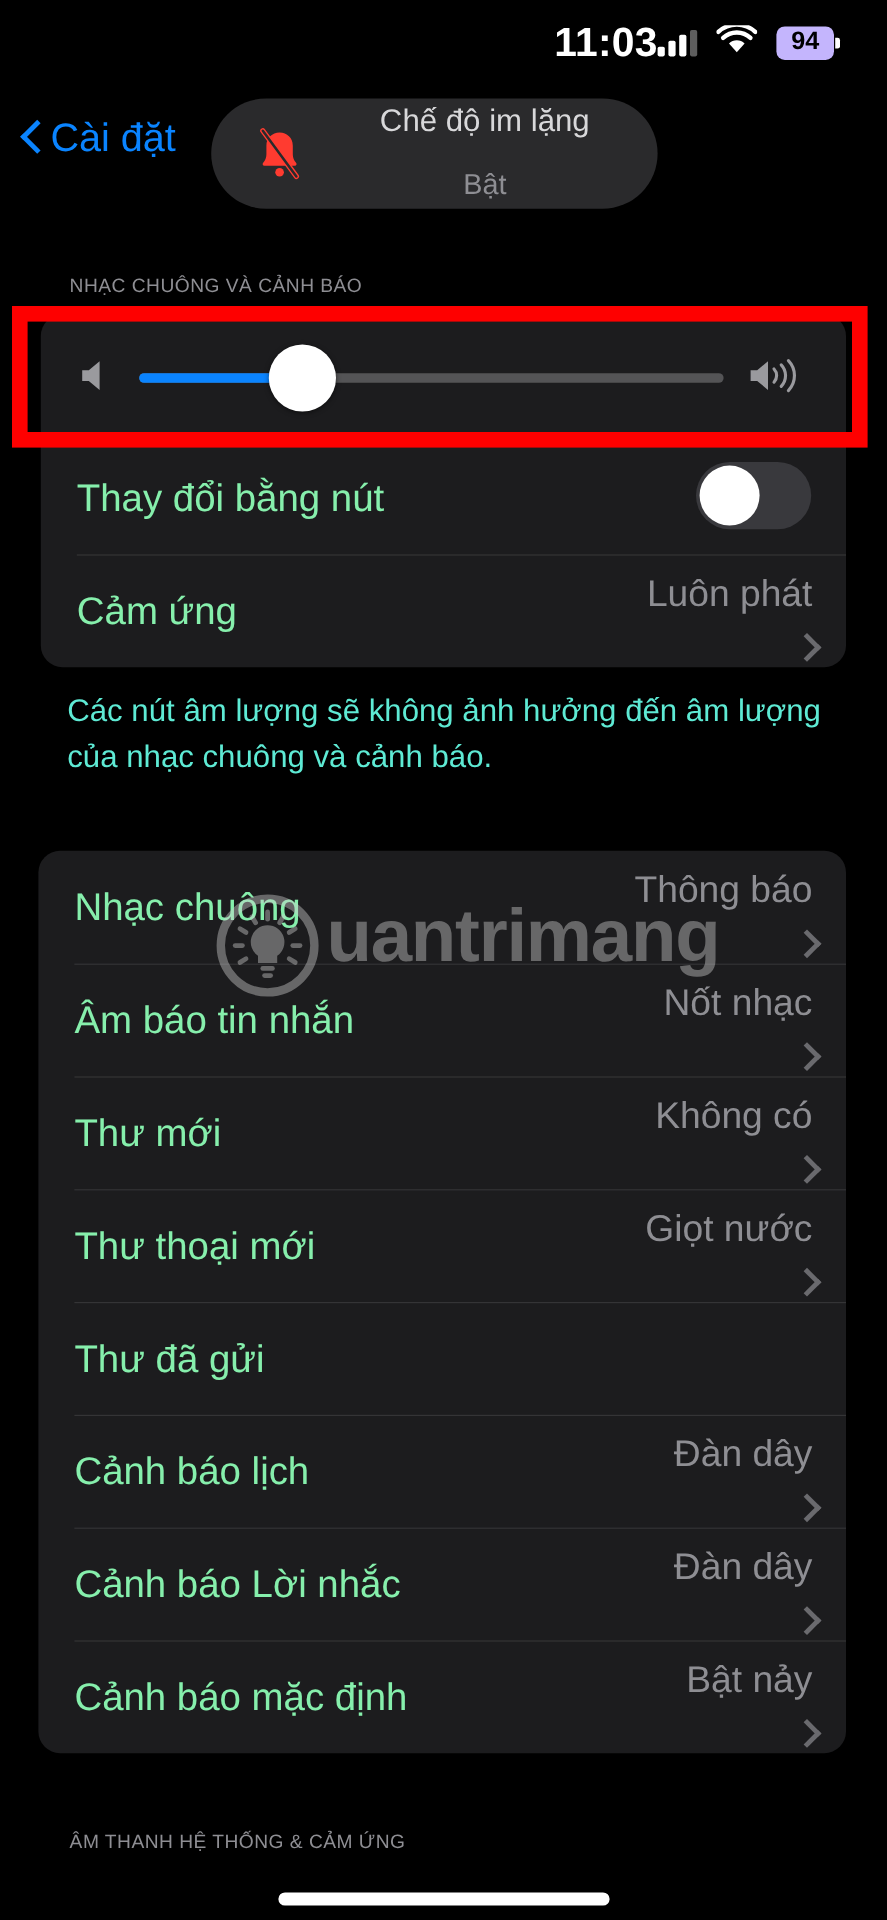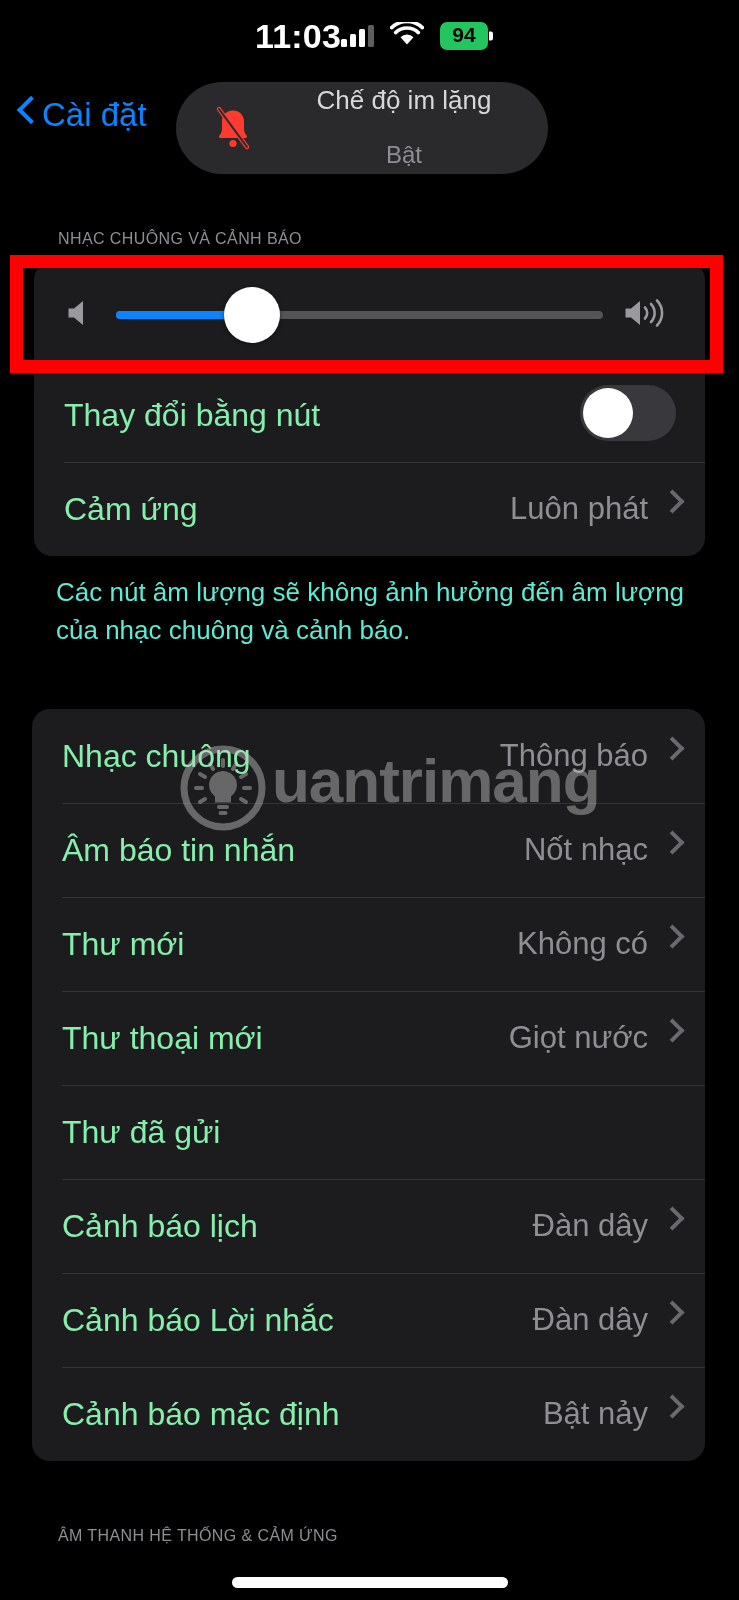--- a/index.html
+++ b/index.html
@@ -7,48 +7,48 @@
     width:739px; height:1600px;
     background:#000;
     font-family:"Liberation Sans", sans-serif;
     overflow:hidden;
   }
   .phone { position:relative; width:739px; height:1600px; background:#000; }
 
   
   .statusbar {
     position:absolute; top:0; left:0; right:0; height:72px;
-    display:flex; align-items:center; justify-content:center;
+    display:flex; align-items:center; justify-content:flex-end;
     padding:0 44px 0 48px;
   }
   .clock { color:#fff; font-size:34px; font-weight:600; letter-spacing:.2px; }
   .status-right { display:flex; align-items:center; gap:16px; }
   .cellular { display:flex; align-items:flex-end; gap:3px; height:22px; }
   .cellular i { display:block; width:6px; background:#fff; border-radius:1.5px; }
   .cellular i:nth-child(1){ height:8px; }
   .cellular i:nth-child(2){ height:13px; }
   .cellular i:nth-child(3){ height:18px; }
   .cellular i:nth-child(4){ height:22px; background:#5e5e5e; }
   .battery {
-    position:relative; background:#22c55e; color:#000; border-radius:7px;
+    position:relative; background:#c4b5fd; color:#000; border-radius:7px;
     font-size:21px; font-weight:700; padding:2px 7px 3px; min-width:48px;
     text-align:center; line-height:1.05;
   }
   .battery::after {
     content:""; position:absolute; right:-5px; top:50%; transform:translateY(-50%);
     width:4px; height:9px; background:#fff; border-radius:0 2px 2px 0;
   }
 
   
   .navbar {
     position:absolute; top:88px; left:0; right:0; height:80px;
   }
   .back-btn {
     position:absolute; left:18px; top:8px;
-    display:flex; align-items:flex-start; gap:6px;
+    display:flex; align-items:center; gap:6px;
     color:#0a84ff; font-size:33px; cursor:pointer;
   }
   .chev-back { width:18px; height:30px; position:relative; }
   .chev-back::before {
     content:""; position:absolute; left:3px; top:4px;
     width:16px; height:16px; border-left:4px solid #0a84ff; border-bottom:4px solid #0a84ff;
     transform:rotate(45deg);
   }
   .silent-pill {
     position:absolute; left:176px; top:-6px;
@@ -71,21 +71,21 @@
     overflow:hidden;
   }
   .row {
     position:relative; display:flex; align-items:center; justify-content:space-between;
     height:94px; padding:0 28px 0 30px;
   }
   .row + .row::before {
     content:""; position:absolute; left:30px; right:0; top:0; height:1px; background:#343436;
   }
   .row-label { color:#86efac; font-size:32px; }
-  .row-right { display:flex; align-items:flex-start; gap:16px; }
+  .row-right { display:flex; align-items:flex-end; gap:16px;flex-direction:column; }
   .row-value { color:#8e8e93; font-size:31px; }
   .chev { width:13px; height:22px; position:relative; flex:0 0 13px; }
   .chev::before {
     content:""; position:absolute; left:0; top:2px; width:13px; height:13px;
     border-top:4px solid #6a6a6e; border-right:4px solid #6a6a6e; transform:rotate(45deg);
   }
   .footer-note {
     color:#5eead4; font-size:26px; line-height:1.45;
     padding:18px 54px 0 56px;
   }

